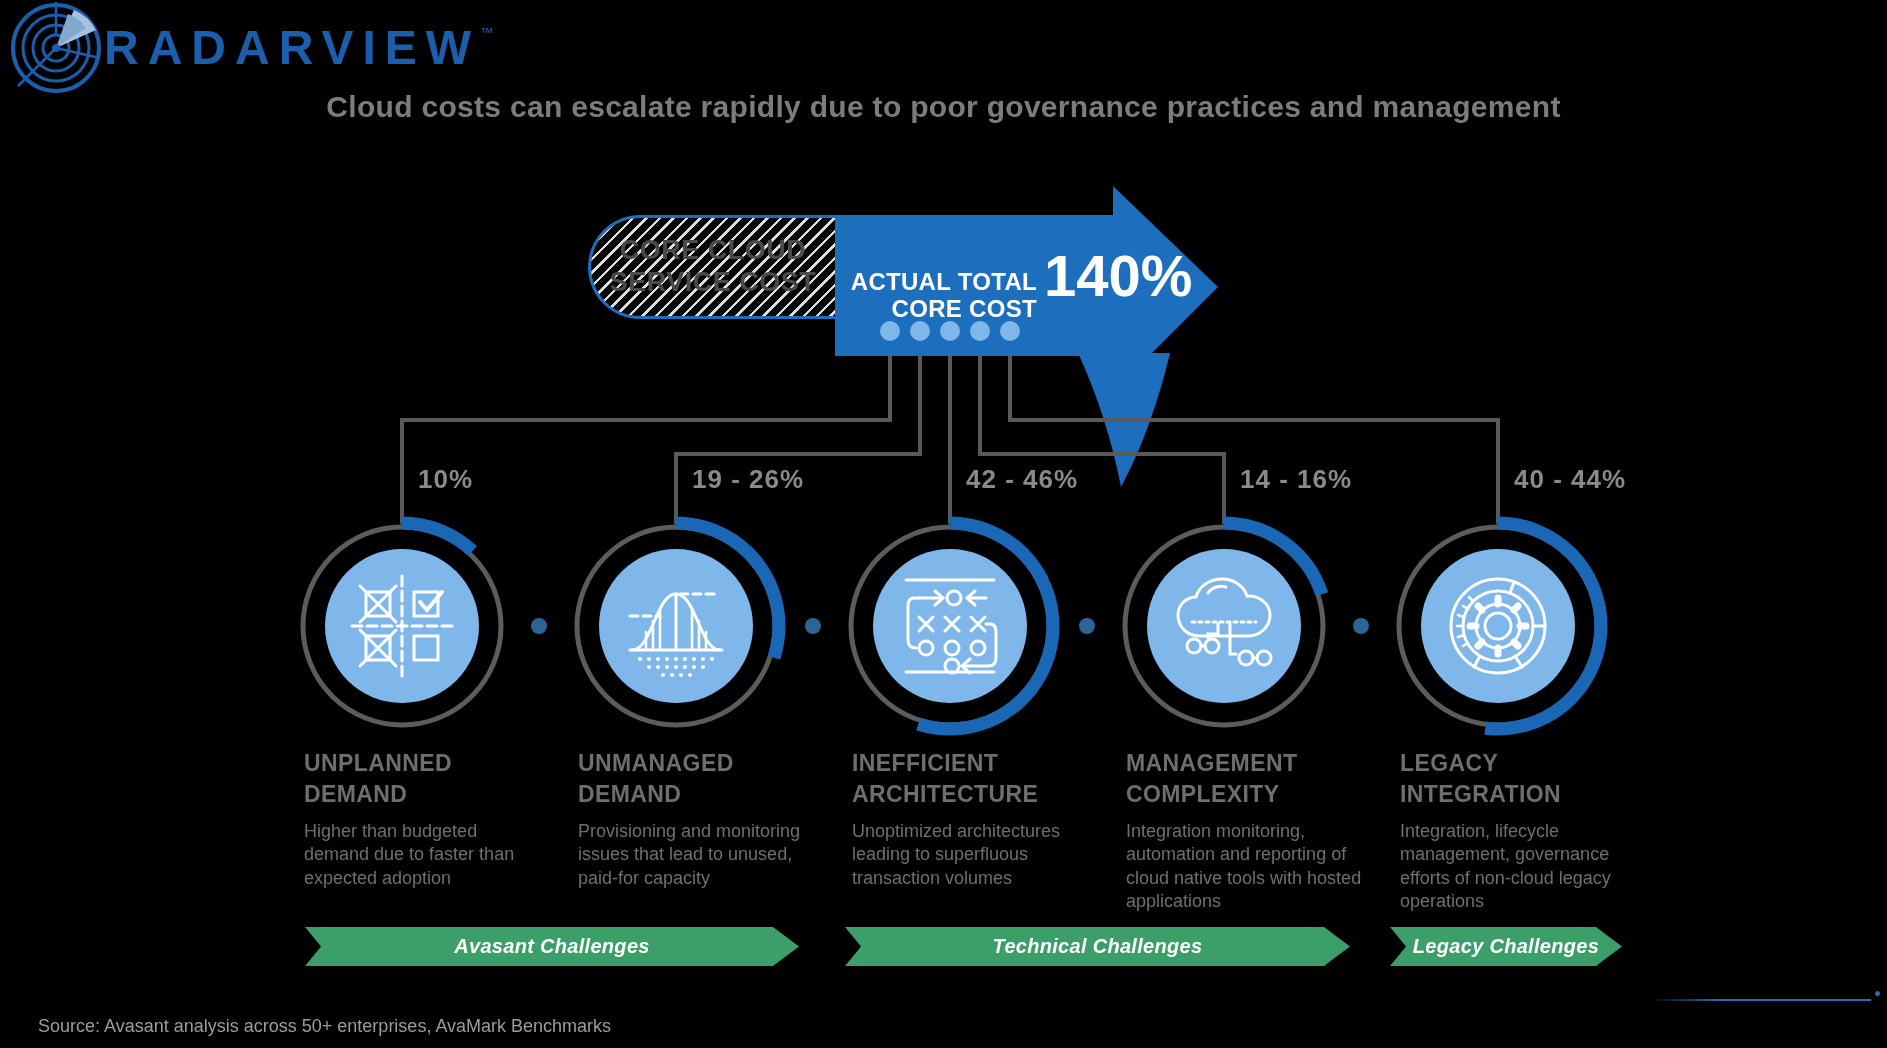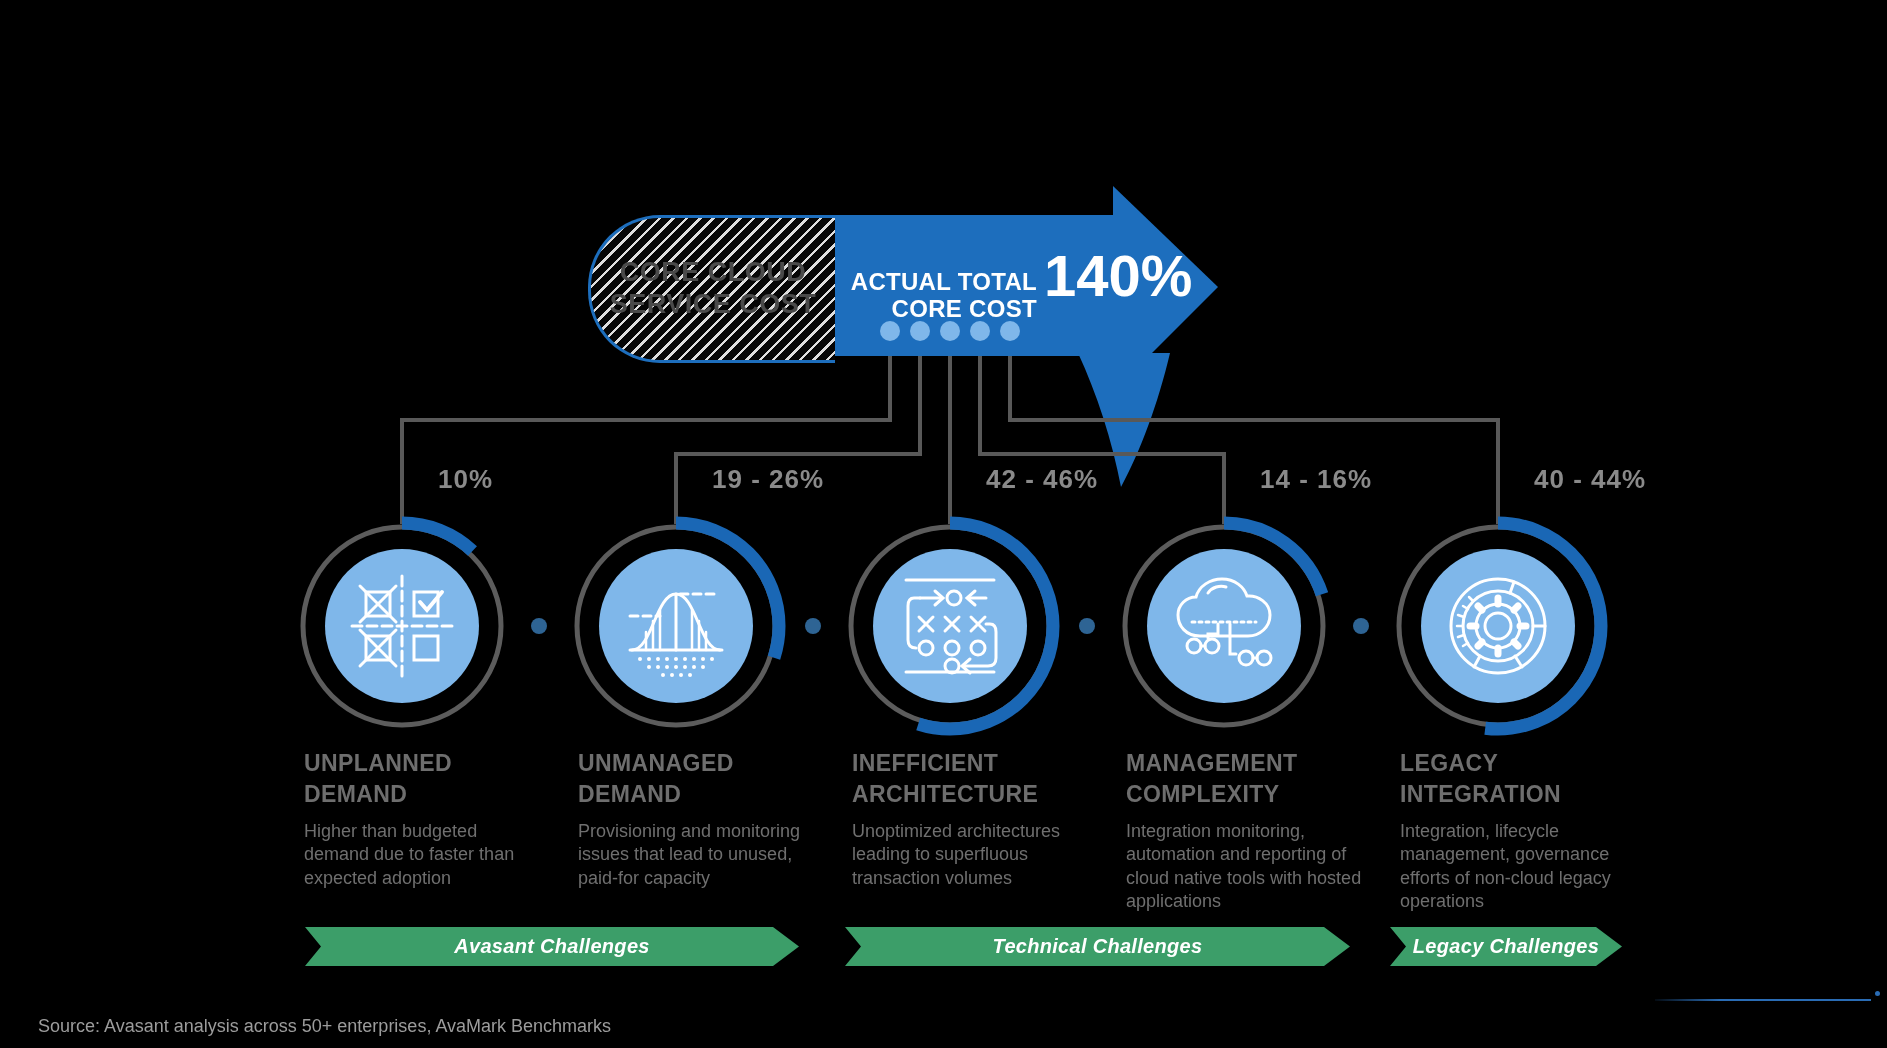--- a/index.html
+++ b/index.html
@@ -8,32 +8,32 @@
   .stage{position:absolute;inset:0;}
 
   
   .logo{position:absolute;left:8px;top:2px;display:flex;align-items:center;}
   .logo-text{color:#1B5FAC;font-size:48px;font-weight:700;letter-spacing:9px;line-height:92px;}
   .logo-tm{color:#1B5FAC;font-size:13px;position:relative;top:-16px;letter-spacing:0;}
   .title{position:absolute;top:90px;left:0;width:100%;text-align:center;color:#7c7c7c;
          font-size:30px;font-weight:700;letter-spacing:.3px;}
 
   
-  .pill-hatch{position:absolute;left:588px;top:215px;width:247px;height:148px;box-sizing:border-box;
+  .pill-hatch{position:absolute;left:588px;top:215px;width:247px;height:104px;box-sizing:border-box;
       border:3px solid #1d6ebd;border-right:none;border-radius:72px 0 0 72px;
       background:repeating-linear-gradient(135deg,#dedede 0 2.5px,#060606 2.5px 9.5px);
       display:flex;align-items:center;justify-content:center;text-align:center;}
   .core-label{color:#4a4a4a;font-weight:700;font-size:27px;line-height:1.18;letter-spacing:.5px;}
   .pill-blue{position:absolute;left:835px;top:215px;width:280px;height:141px;background:#1d6ebd;}
   .actual-label{position:absolute;left:845px;top:268px;width:192px;text-align:right;color:#fff;
       font-weight:700;font-size:24px;line-height:1.14;letter-spacing:.3px;}
   .actual-value{position:absolute;left:1044px;top:242px;color:#fff;font-weight:700;font-size:58px;}
 
   
-  .pct{position:absolute;top:464px;color:#8a8a8a;font-weight:700;font-size:26px;letter-spacing:1px;margin-left:20px;}
+  .pct{position:absolute;top:464px;color:#8a8a8a;font-weight:700;font-size:26px;letter-spacing:1px;}
   .ftitle{position:absolute;top:748px;width:225px;color:#6e6e6e;font-weight:700;font-size:23px;
           line-height:1.35;letter-spacing:.4px;}
   .fdesc{position:absolute;top:820px;width:240px;color:#6f6f6f;font-size:18px;line-height:1.3;}
 
   
   .garrow{position:absolute;top:927px;height:39px;background:#3C9E69;
       clip-path:polygon(0 0,calc(100% - 26px) 0,100% 50%,calc(100% - 26px) 100%,0 100%,16px 50%);
       display:flex;align-items:center;justify-content:center;
       color:#fff;font-style:italic;font-weight:700;font-size:20px;letter-spacing:.3px;}
 
@@ -44,21 +44,42 @@
   .av-dot{position:absolute;right:7px;top:991px;width:5px;height:5px;border-radius:50%;background:#2A6CB4;}
   .avasant{position:absolute;right:12px;top:1005px;color:#2A6CB4;font-size:25px;letter-spacing:10px;margin-top:48px;}
 
   svg.overlay{position:absolute;left:0;top:0;pointer-events:none;}
 </style>
 </head>
 <body>
 
 <div class="stage">
 
-
+  <div class="logo">
+    <svg width="96" height="92" viewBox="0 0 96 92">
+      <g fill="none" stroke="#1B5FAC" stroke-width="3">
+        <circle cx="48" cy="46" r="43" stroke-width="4"></circle>
+        <circle cx="48" cy="46" r="33"></circle>
+        <circle cx="48" cy="46" r="23"></circle>
+        <circle cx="48" cy="46" r="13"></circle>
+      </g>
+      <path d="M48,46 L66,8 A43,43 0 0 1 88,28 Z" fill="#A6C2E2"></path>
+      <path d="M48,46 L60,12 A36,36 0 0 1 78,26 Z" fill="#84A9CF"></path>
+      <g stroke="#1B5FAC" stroke-width="2.5">
+        <line x1="48" y1="0" x2="48" y2="34"></line>
+        <line x1="48" y1="46" x2="10" y2="84"></line>
+        <line x1="48" y1="46" x2="92" y2="56"></line>
+      </g>
+      <circle cx="48" cy="46" r="4" fill="#1B5FAC"></circle>
+    </svg>
+    <span class="logo-text">RADARVIEW</span>
+    <span class="logo-tm">™</span>
+  </div>
+
+  <div class="title">Cloud costs can escalate rapidly due to poor governance practices and management</div>
 
   <div class="pill-hatch">
     <div class="core-label">
       <div>CORE CLOUD</div>
       <div>SERVICE COST</div>
     </div>
   </div>
   <div class="pill-blue"></div>
 
   <svg class="overlay" width="1887" height="1048" viewBox="0 0 1887 1048">

